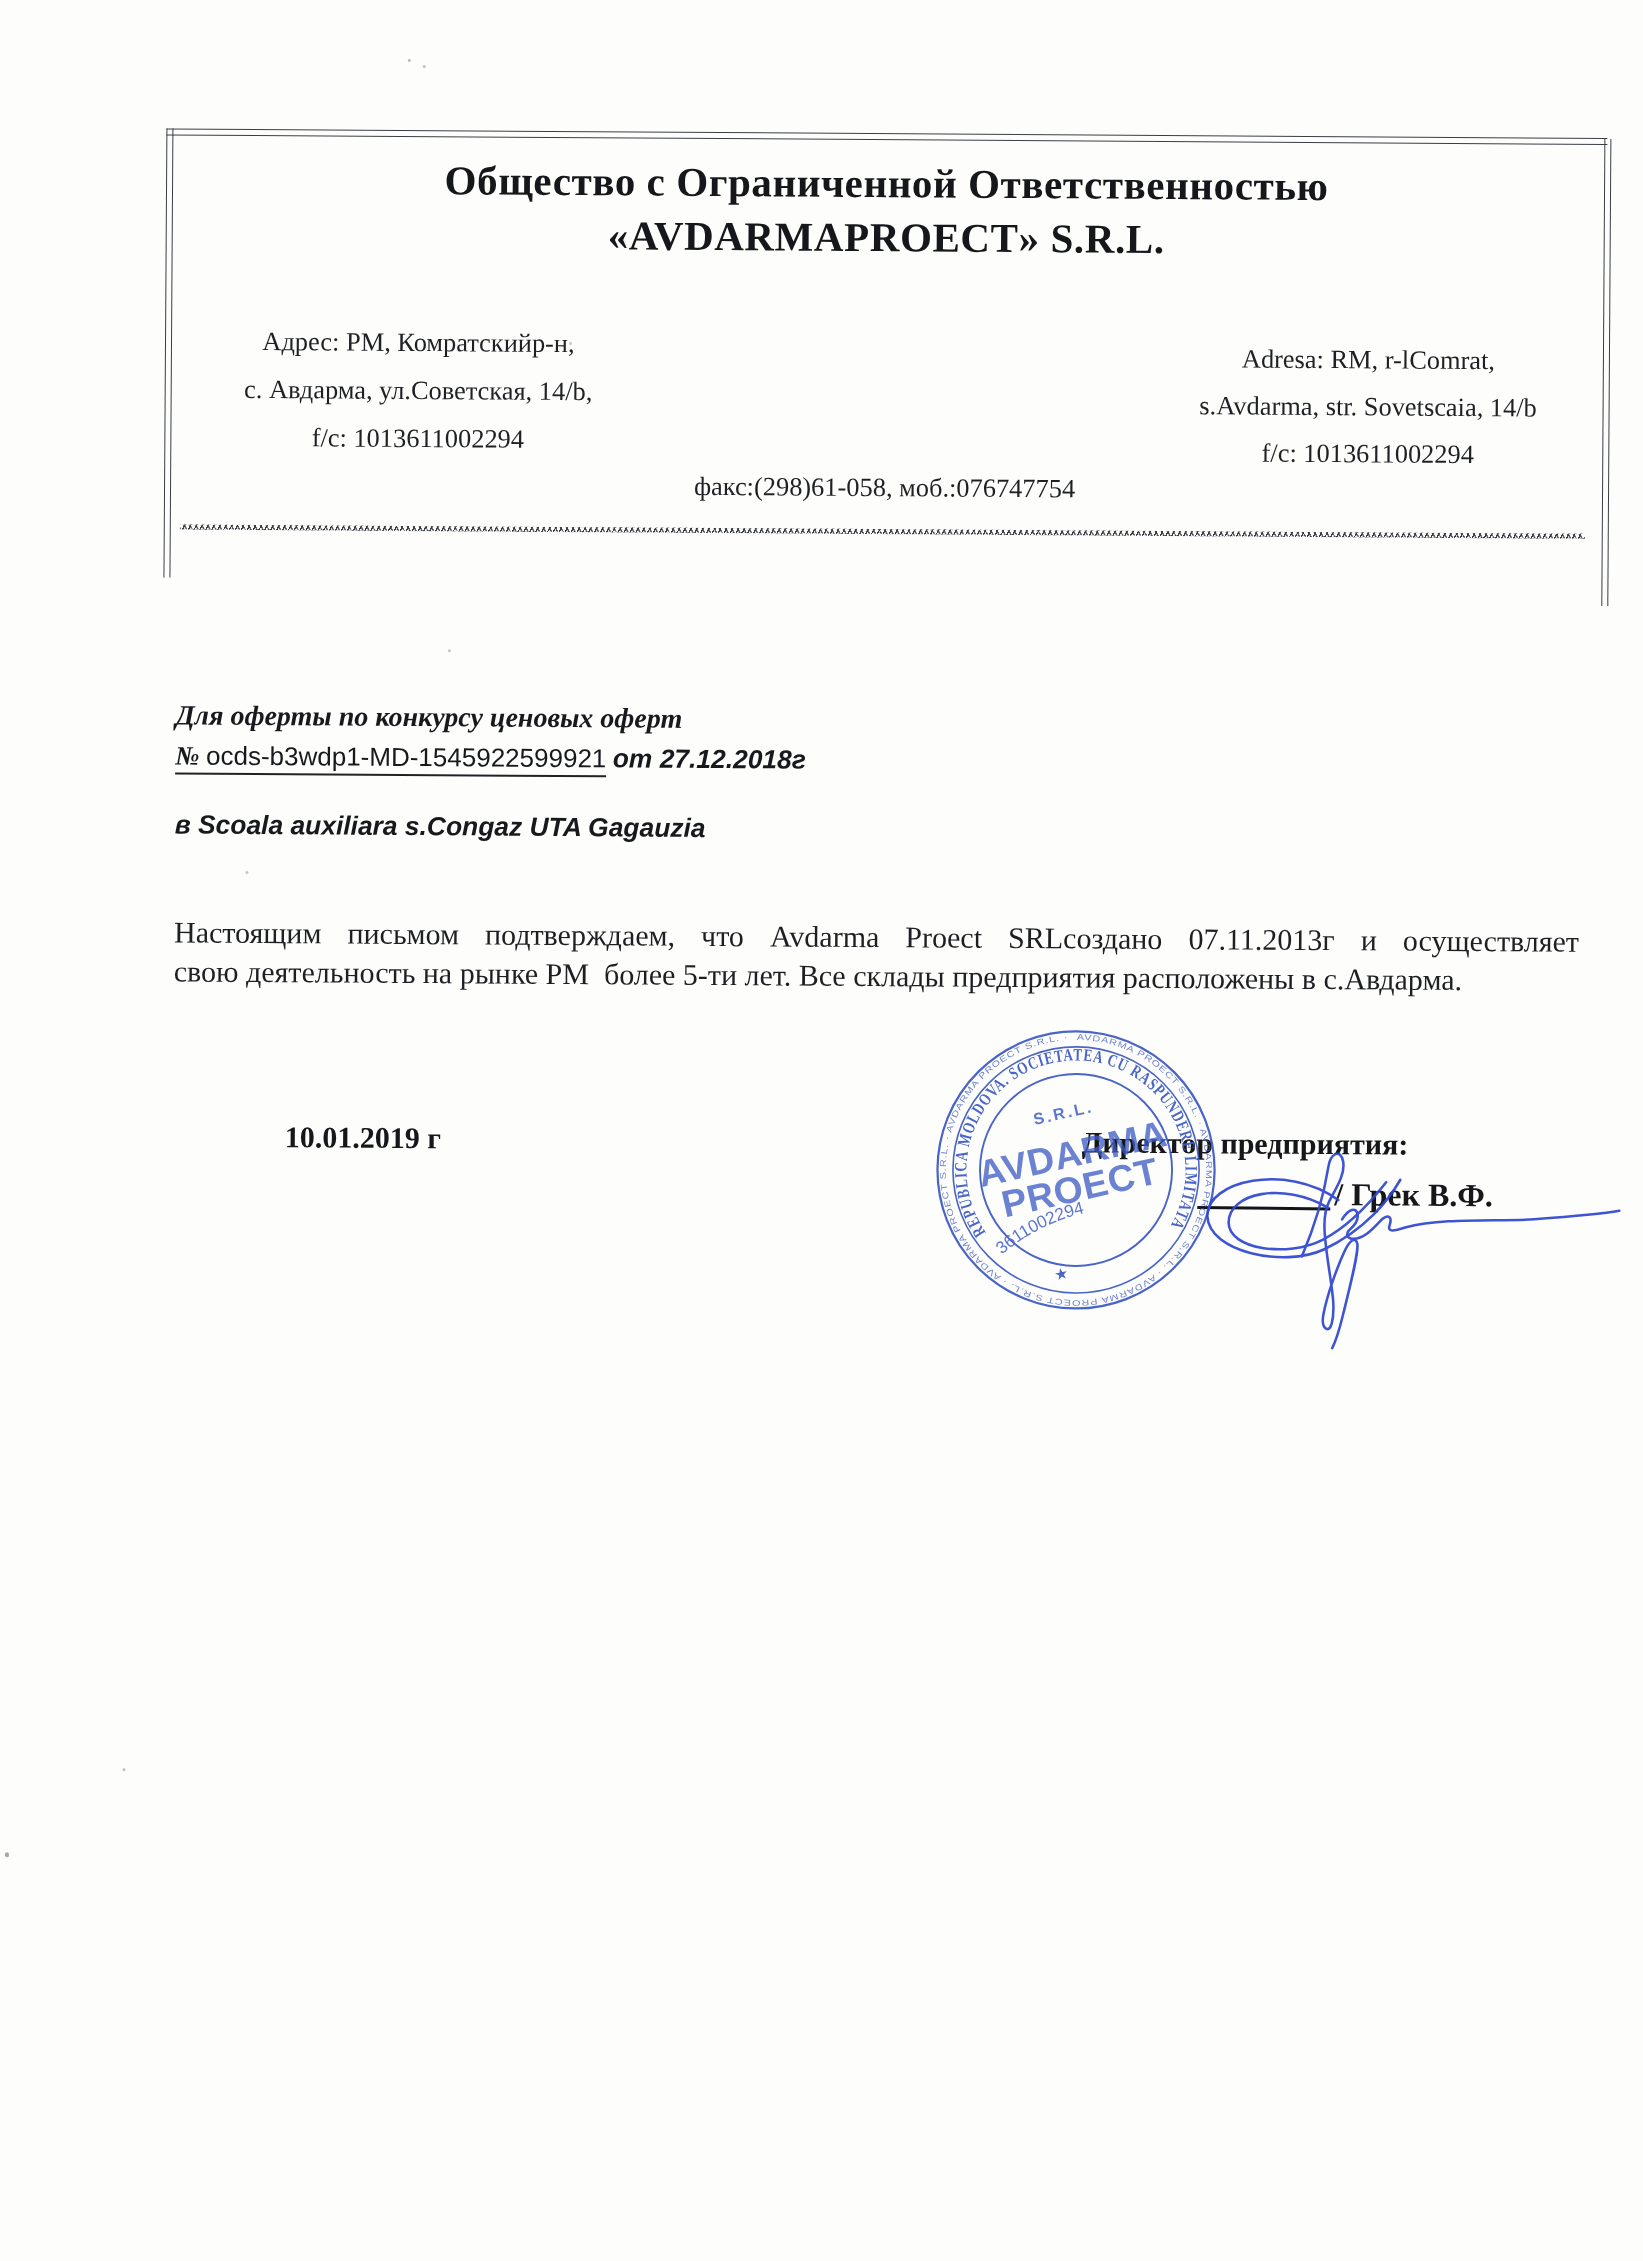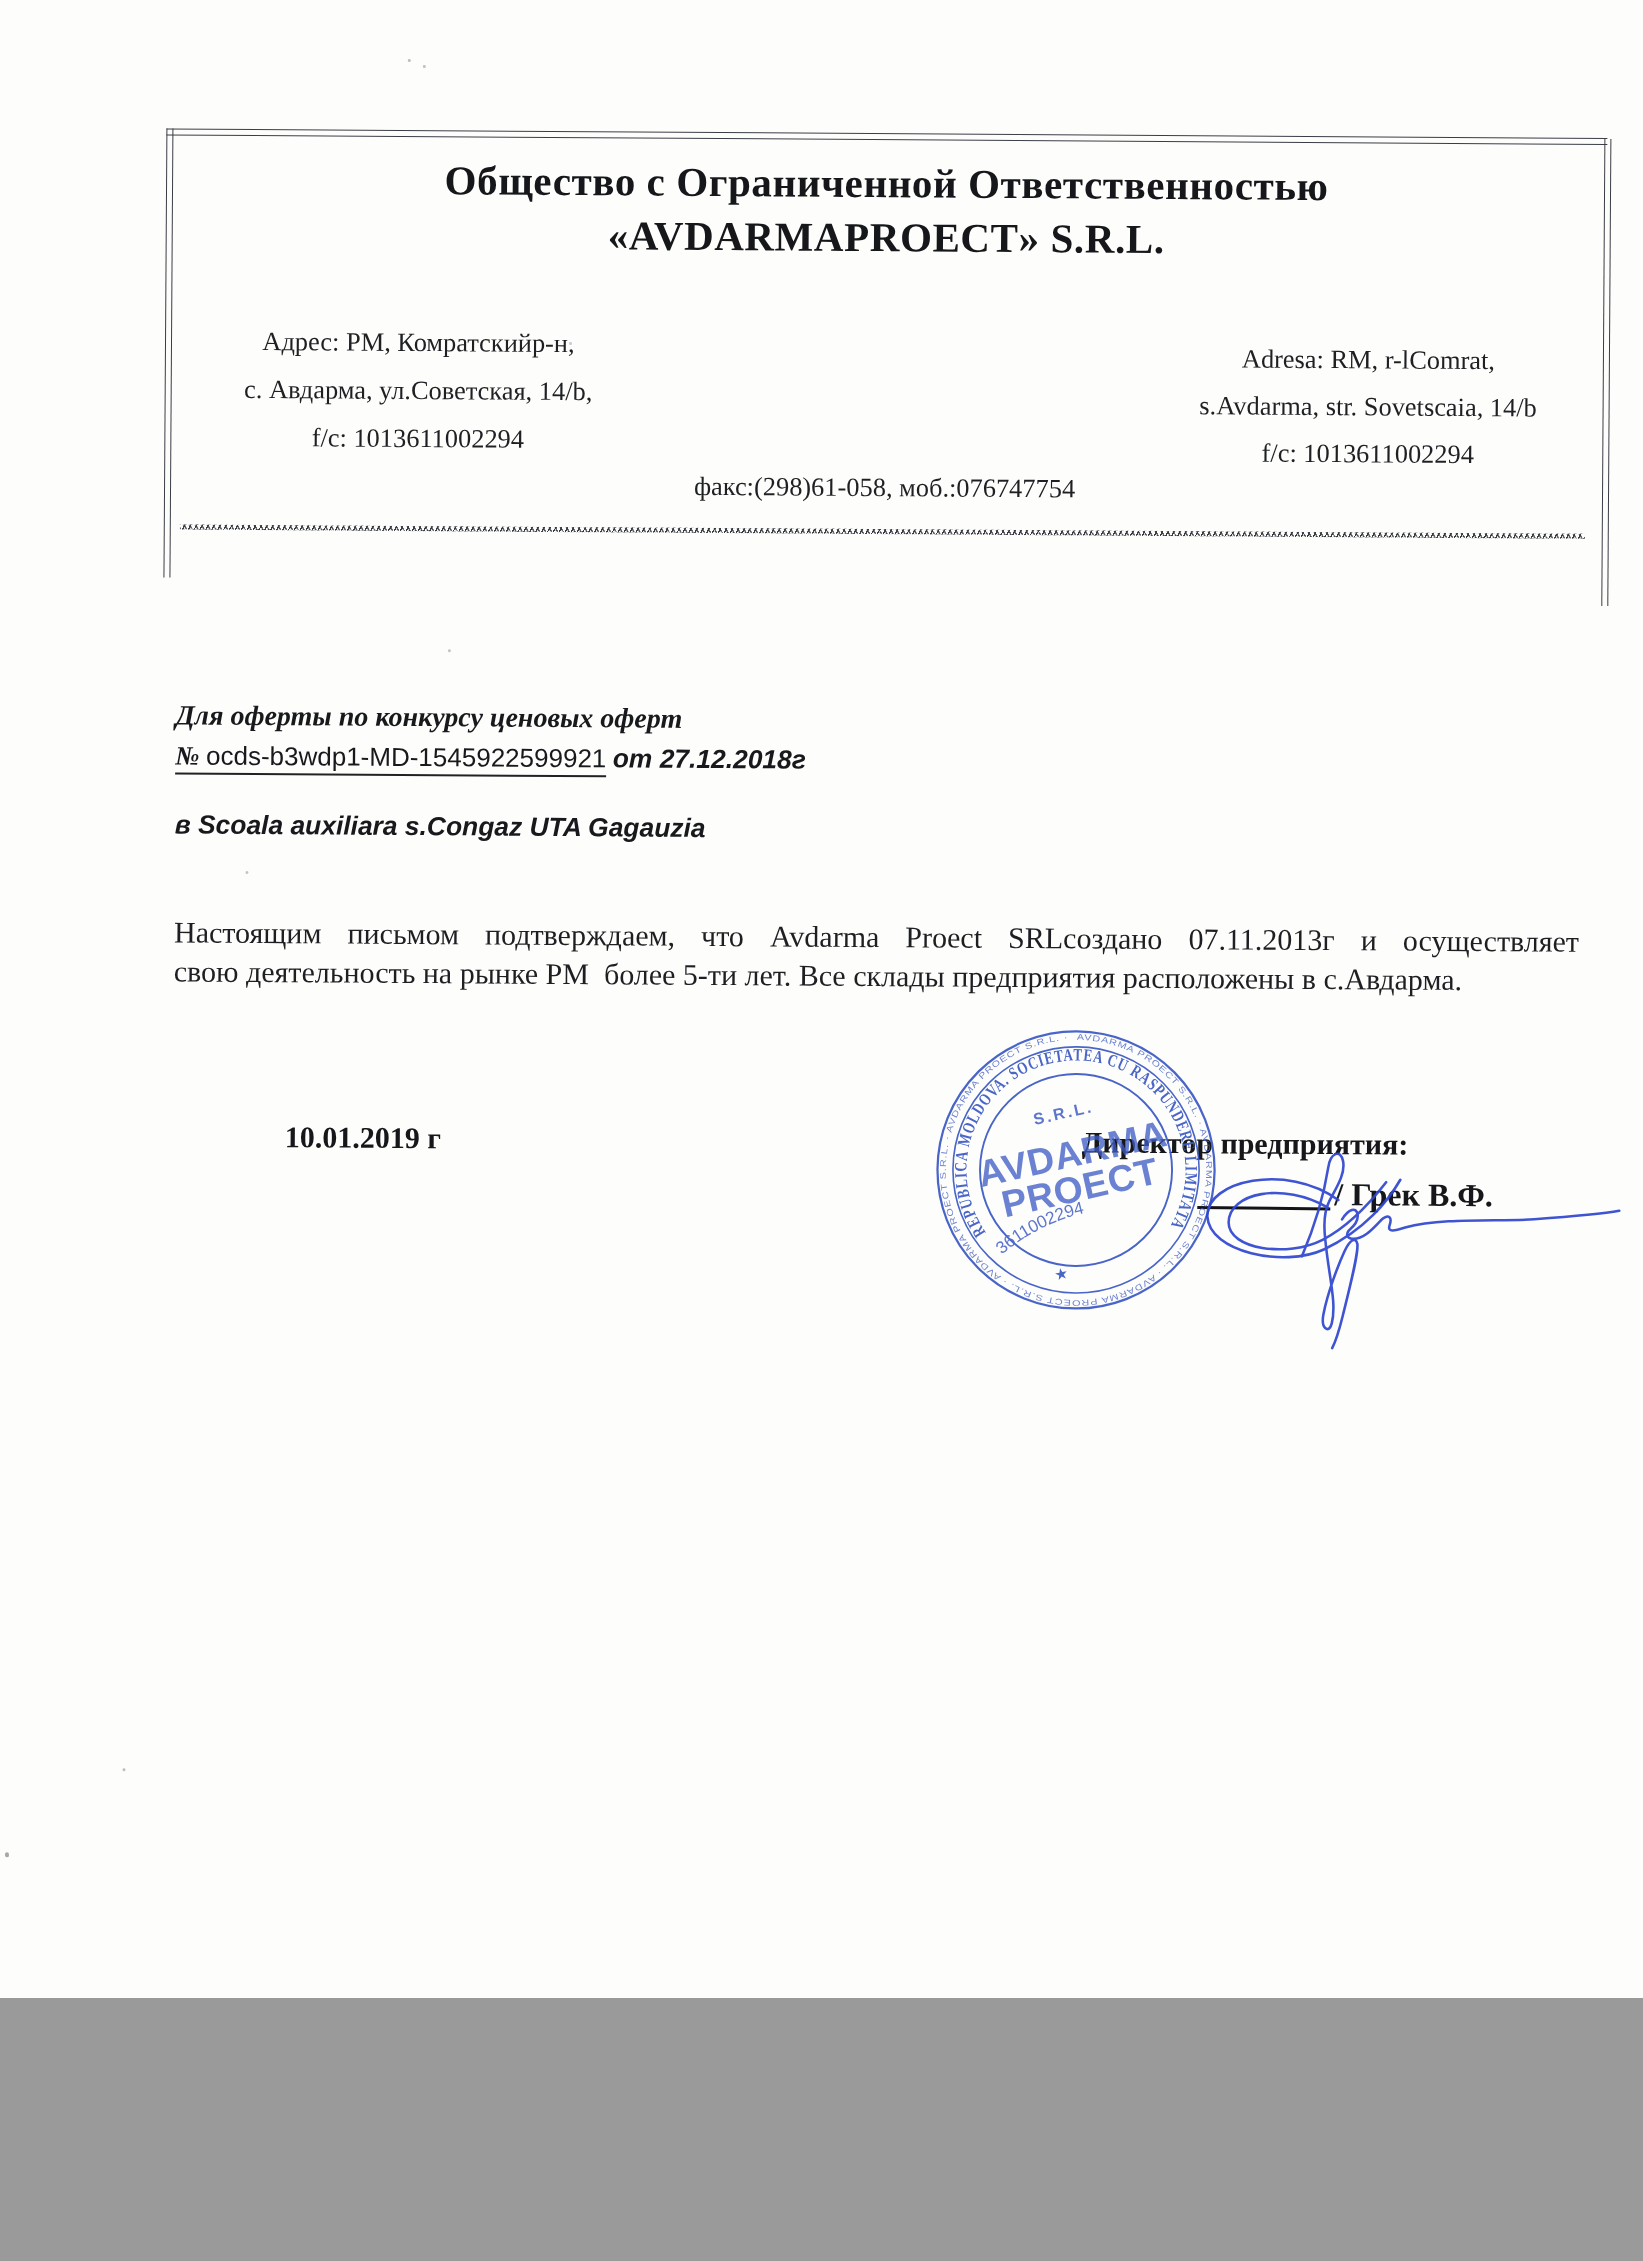--- a/index.html
+++ b/index.html
@@ -1,17 +1,17 @@
 <!DOCTYPE html>
 <html style="font-size:10.3px"><head>
 <meta charset="utf-8">
 <style>
   html,body{margin:0;padding:0;background:#9a9a9a;}
   #page{
-    position:relative;width:1644px;height:1998px;background:#fdfdfb;
+    position:relative;width:1644px;height:2261px;background:#fdfdfb;
     overflow:hidden;font-family:"Liberation Serif",serif;color:#1d1f22;
   }
   #scan{position:absolute;inset:0;transform:rotate(0.38deg);transform-origin:258px 193px;}
 
   
   .b-top{position:absolute;left:166px;top:129px;width:1441px;height:5.2px;
          border-top:1.6px solid #3a3e46;border-bottom:1.6px solid #3a3e46;}
   .b-left{position:absolute;left:166px;top:129px;height:449px;width:4.5px;
           border-left:1.6px solid #3a3e46;border-right:1.6px solid #3a3e46;}
   .b-right{position:absolute;left:1604px;top:130px;height:467px;width:4.5px;

